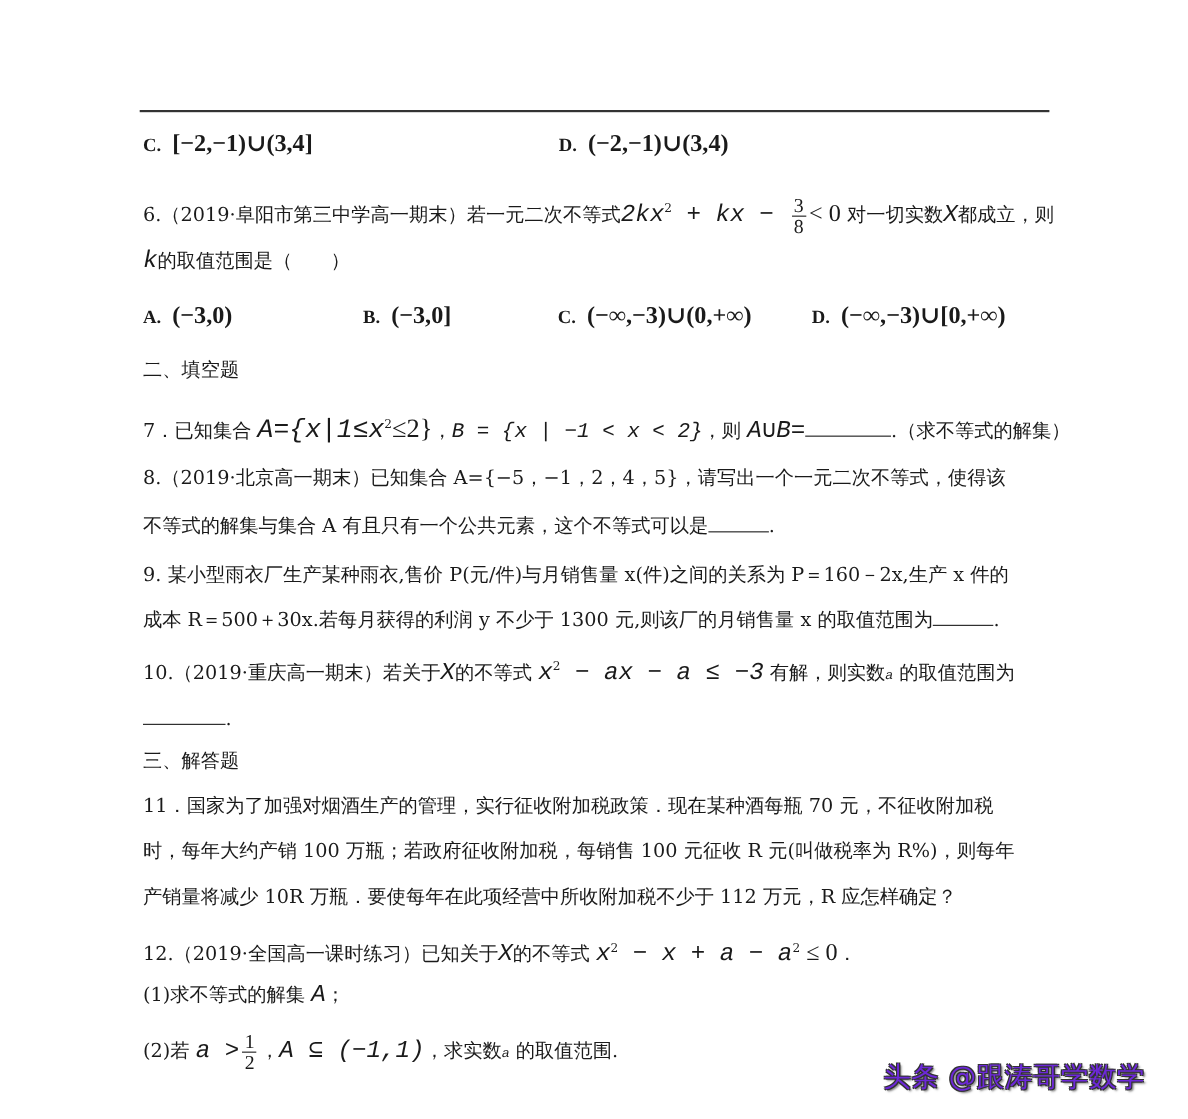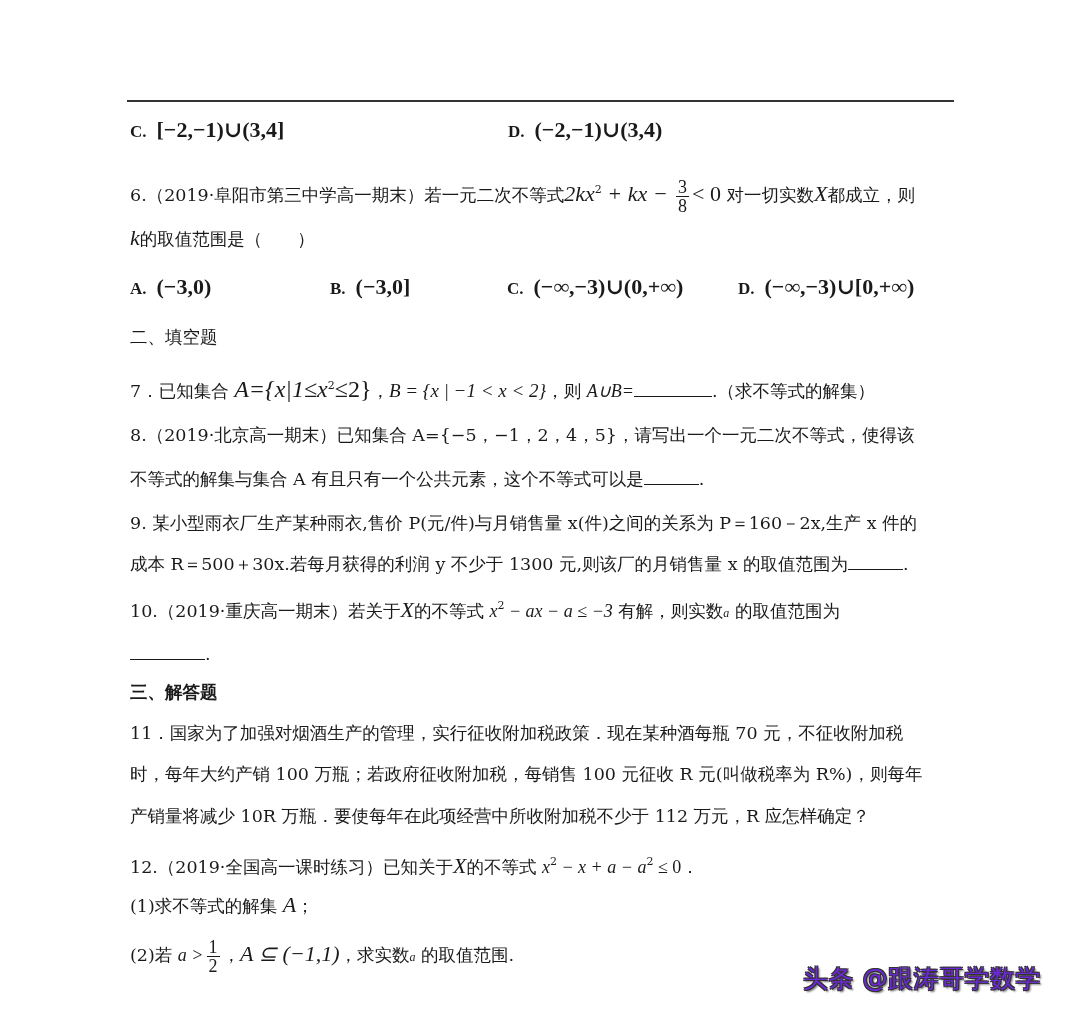--- a/index.html
+++ b/index.html
@@ -3,22 +3,22 @@
   <meta charset="utf-8">
   <style>
     html, body { margin: 0; padding: 0; }
     body {
       width: 1080px; height: 1017px; background: #ffffff; position: relative;
       font-family: "DejaVu Serif", "Liberation Serif", serif; color: #1a1a1a; overflow: hidden;
     }
     .rule { position: absolute; left: 127px; top: 100px; width: 827px; height: 2px; background: #333; }
     .line { position: absolute; left: 130px; font-size: 17.5px; line-height: 28px; white-space: nowrap; }
     .math { font-family: "Liberation Serif", "DejaVu Serif", serif; font-size: 22px; }
-    .mathsm { font-family: "Liberation Serif", "DejaVu Serif", serif; font-size: 18px; }
-    .it { font-style: italic; font-family: Liberation Serif, serif; }
+    .mathsm { font-family: "Liberation Serif", "DejaVu Serif", serif; font-size: 22px; }
+    .it { font-style: italic; font-family: Liberation Mono, monospace; }
     .lbl { font-family: "Liberation Serif", serif; font-size: 17px; margin-right: 10px; }
     .opt { position: absolute; font-weight: bold; }
     sup { font-size: 11px; vertical-align: 8px; }
     .frac { display: inline-block; vertical-align: middle; text-align: center; font-family: "Liberation Serif", serif; font-size: 18px; line-height: 18px; margin: 0 3px; }
     .frac .num { display: block; border-bottom: 1px solid #1a1a1a; padding: 0 2px; }
     .frac .den { display: block; }
     .blank { display: inline-block; border-bottom: 1px solid #1a1a1a; height: 18px; vertical-align: baseline; }
     .watermark {
       position: absolute; left: 803px; top: 962px; font-family: "DejaVu Sans", sans-serif; font-size: 25px;
       color: #6d28d9; text-shadow: -1px -1px 0 #333, 1px -1px 0 #333, -1px 1px 0 #333, 1px 1px 0 #333, 2px 2px 2px #666;
@@ -68,21 +68,21 @@
   <span>成本 R＝500＋30x.若每月获得的利润 y 不少于 1300 元,则该厂的月销售量 x 的取值范围为</span><span class="blank" style="width:55px;"></span><span>.</span>
 </div>
 
 <div class="line" style="top:592px;">
   <span>10.（2019·重庆高一期末）若关于</span><span class="math it">X</span><span>的不等式 </span><span class="mathsm it">x</span><sup>2</sup><span class="mathsm it"> − ax − a ≤ −3</span><span> 有解，则实数</span><span class="mathsm it" style="font-size:12px;">a</span><span> 的取值范围为</span>
 </div>
 <div class="line" style="top:640px;">
   <span class="blank" style="width:75px;"></span><span>.</span>
 </div>
 
-<div class="line" style="top:678px;font-weight:bold;">三、解答题</div>
+<div class="line" style="top:678px;">三、解答题</div>
 
 <div class="line" style="top:719px;">11．国家为了加强对烟酒生产的管理，实行征收附加税政策．现在某种酒每瓶 70 元，不征收附加税</div>
 <div class="line" style="top:760px;">时，每年大约产销 100 万瓶；若政府征收附加税，每销售 100 元征收 R 元(叫做税率为 R%)，则每年</div>
 <div class="line" style="top:802px;">产销量将减少 10R 万瓶．要使每年在此项经营中所收附加税不少于 112 万元，R 应怎样确定？</div>
 
 <div class="line" style="top:848px;">
   <span>12.（2019·全国高一课时练习）已知关于</span><span class="math it">X</span><span>的不等式 </span><span class="mathsm it">x</span><sup>2</sup><span class="mathsm it"> − x + a − a</span><sup>2</sup><span class="mathsm"> ≤ 0</span><span>．</span>
 </div>
 <div class="line" style="top:891px;">
   <span>(1)求不等式的解集 </span><span class="math it">A</span><span>；</span>

